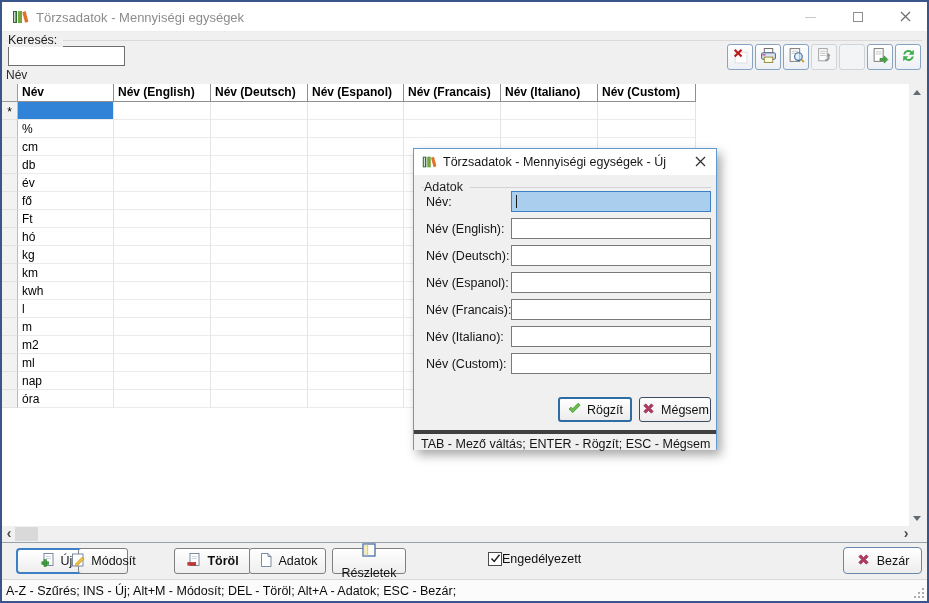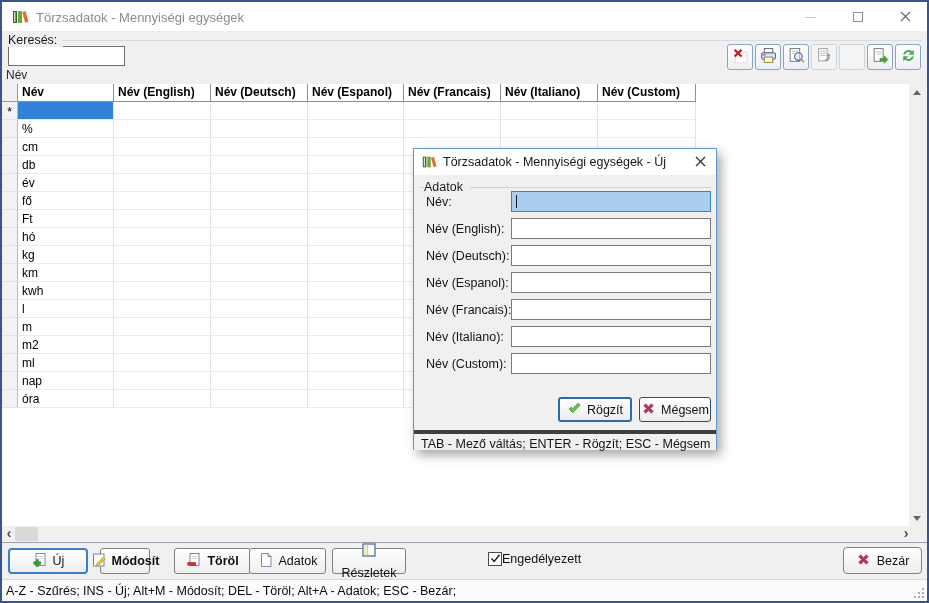--- a/index.html
+++ b/index.html
@@ -360,31 +360,31 @@
       </div>
   </div>
   <div class="hscroll">
     <div class="harrow" style="left:0;">‹</div>
     <div class="hthumb"></div>
     <div class="harrow" style="left:897px;">›</div>
   </div>
   <div class="footer-divider"></div>
 
   <div>
-      <button class="fbtn default" style="left: 6px; width: 80px;">
+      <button class="fbtn default" style="left: 14px; width: 80px;">
         <span><svg viewBox="0 0 16 16">
             <rect x="4" y="1.5" width="9" height="12" fill="#fff" stroke="#6b7f99" stroke-width="0.9"></rect>
             <line x1="5.8" y1="4.5" x2="11.2" y2="4.5" stroke="#cdd4dc"></line>
             <line x1="5.8" y1="6.5" x2="11.2" y2="6.5" stroke="#cdd4dc"></line>
             <rect x="1.8" y="9.8" width="7" height="2.6" fill="#3da23d" stroke="#2a7a2a" stroke-width="0.5"></rect>
             <rect x="4" y="7.6" width="2.6" height="7" fill="#3da23d" stroke="#2a7a2a" stroke-width="0.5"></rect>
           </svg></span>
         <span>Új</span>
       </button>
-      <button class="fbtn" style="left: 98px; width: 50px; font-weight: bold;">
+      <button class="fbtn" style="left: 76px; width: 50px;">
         <span><svg viewBox="0 0 16 16">
             <rect x="2.5" y="2" width="10.5" height="12" fill="#fff" stroke="#6b7f99" stroke-width="0.9"></rect>
             <path d="M5.8 11.6 L12.3 5.1 L14.1 6.9 L7.6 13.4 L5.4 13.9 Z" fill="#f0c23c" stroke="#b98a1e" stroke-width="0.6"></path>
           </svg></span>
         <span>Módosít</span>
       </button>
       <button class="fbtn" style="left: 172px; width: 77px; font-weight: bold;">
         <span><svg viewBox="0 0 16 16">
             <rect x="4" y="1.5" width="9" height="12" fill="#fff" stroke="#6b7f99" stroke-width="0.9"></rect>
             <line x1="5.8" y1="4.5" x2="11.2" y2="4.5" stroke="#cdd4dc"></line>

